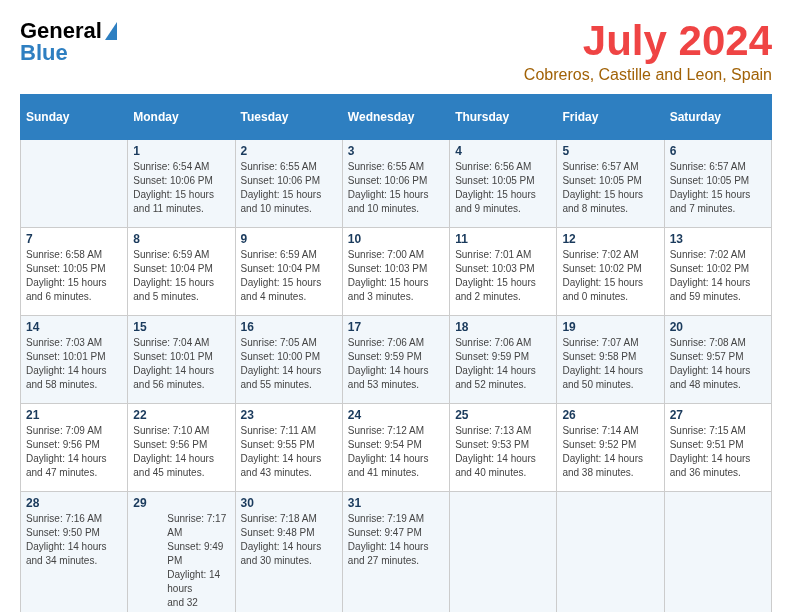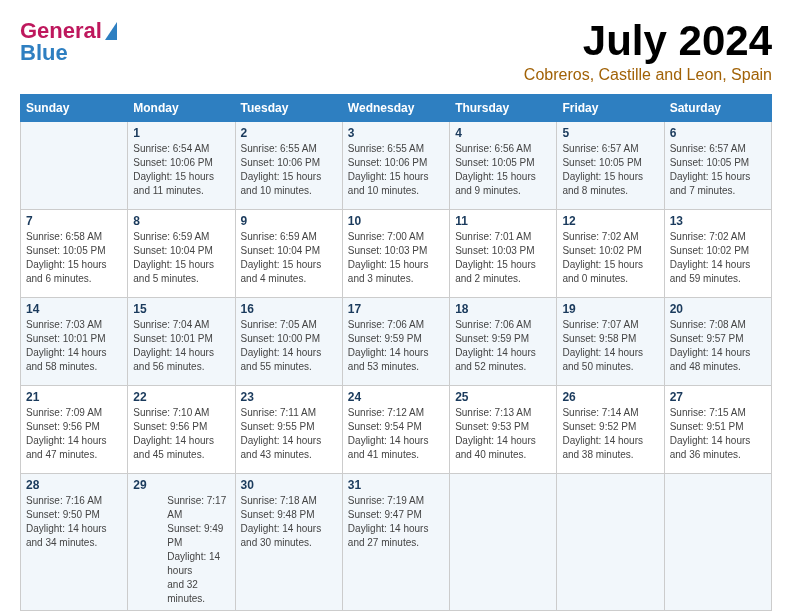--- a/index.html
+++ b/index.html
@@ -17,60 +17,60 @@
       margin-bottom: 10px;
     }
     .logo {
       display: flex;
       flex-direction: column;
       align-items: flex-start;
     }
     .logo-text {
       font-size: 22px;
       font-weight: bold;
-      color: #be185d;
+      color: #000000;
       line-height: 1;
     }
     .logo-blue {
       color: #2e7fc1;
     }
     .logo-triangle {
       width: 0;
       height: 0;
       border-left: 12px solid transparent;
       border-bottom: 18px solid #2e7fc1;
       display: inline-block;
       margin-left: 3px;
       vertical-align: middle;
     }
     .title-block {
       text-align: right;
     }
     .month-title {
       font-size: 42px;
       font-weight: bold;
-      color: #000000;
+      color: #ef4444;
       line-height: 1;
     }
     .location-title {
       font-size: 16px;
       color: #a16207;
       margin-top: 4px;
     }
     table {
       width: 100%;
       border-collapse: collapse;
       font-size: 11px;
     }
     thead tr th {
       background-color: #2e7fc1;
       color: #fff;
       font-weight: bold;
       font-size: 12px;
-      padding: 6px 5px;
+      padding: 15px 5px;
       text-align: left;
       border: 1px solid #2e7fc1;
     }
     tbody tr td {
       border: 1px solid #ccc;
       vertical-align: top;
       padding: 4px 5px;
       min-height: 80px;
       height: 88px;
       width: 14.28%;

